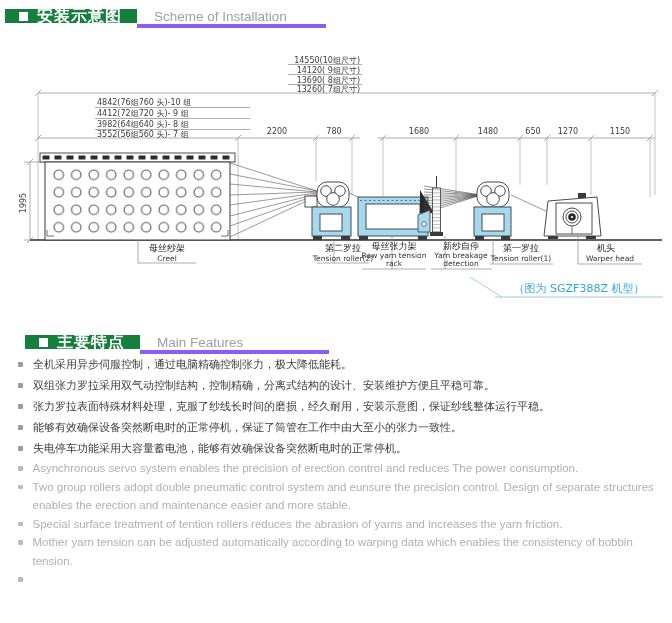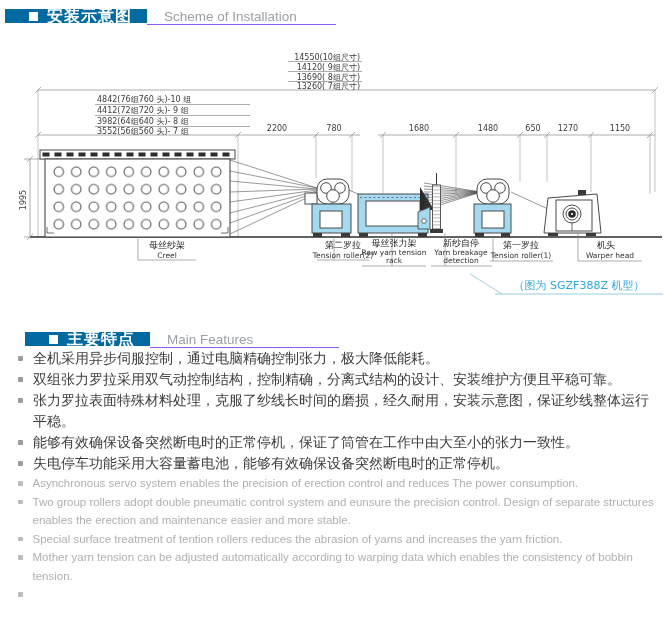--- a/index.html
+++ b/index.html
@@ -1,35 +1,35 @@
 <!DOCTYPE html>
 <html><head>
 <meta charset="utf-8">
 <style>
   html,body{margin:0;padding:0;background:#fff;}
   .page{position:relative;width:672px;height:623px;background:#fff;overflow:hidden;
         font-family:"Liberation Sans","DejaVu Sans",sans-serif;}
   .sec-header{display:flex;align-items:stretch;margin-left:5px;}
-  .hdr-box{background:#0369a1;color:#fff;font-weight:bold;font-size:16px;
-           display:flex;align-items:center;gap:9px;padding:0 15px 0 24px;height:14px;letter-spacing:1px;}
+  .hdr-box{background:#15803d;color:#fff;font-weight:bold;font-size:16px;
+           display:flex;align-items:center;gap:9px;padding:0 15px 0 14px;height:14px;letter-spacing:1px;}
   .hdr-bullet{width:9px;height:9px;background:#fff;display:inline-block;}
-  .hdr-rest{width:172px;border-bottom:1px solid #8b5cf6;display:flex;align-items:center;padding-left:17px;}
+  .hdr-rest{width:172px;border-bottom:4px solid #8b5cf6;display:flex;align-items:center;padding-left:17px;}
   .hdr-en{color:#9aa0a6;font-size:13.5px;white-space:nowrap;}
   #hdr1{padding-top:9px;} 
   .diagram{display:block;margin-top:17px;}
   svg text{font-family:"DejaVu Sans","Liberation Sans",sans-serif;fill:#3c3c3c;}
   .dimtxt{font-size:8px;}
   .lbl-cn{font-size:9px;fill:#222;}
   .lbl-en{font-size:7.5px;fill:#333;}
   .cap{font-size:11px;fill:#2fa8d5;}
   #hdr2{margin-top:28px;margin-left:25px;}
   ul.feat{list-style:none;margin:0;padding:0 14px 0 18px;}
   ul.feat li{display:flex;gap:10px;align-items:flex-start;}
   .cn-list{margin-top:19px;}
-  .cn-list li{font-size:14px;color:#3d3d3d;line-height:21px;}
+  .cn-list li{font-size:11px;color:#3d3d3d;line-height:21px;}
   .cn-list .marker{width:5px;height:5px;border-radius:1px;background:#9c9c9c;margin-top:8px;flex:none;}
   .en-list{margin-top:15px;}
   .en-list li{font-size:11.5px;color:#b0b0b0;line-height:18.5px;}
   .en-list .marker{width:4.5px;height:4.5px;border-radius:1px;background:#bcbcbc;margin-top:7px;flex:none;}
 </style>
 </head>
 <body>
 
 <div class="page">
 

